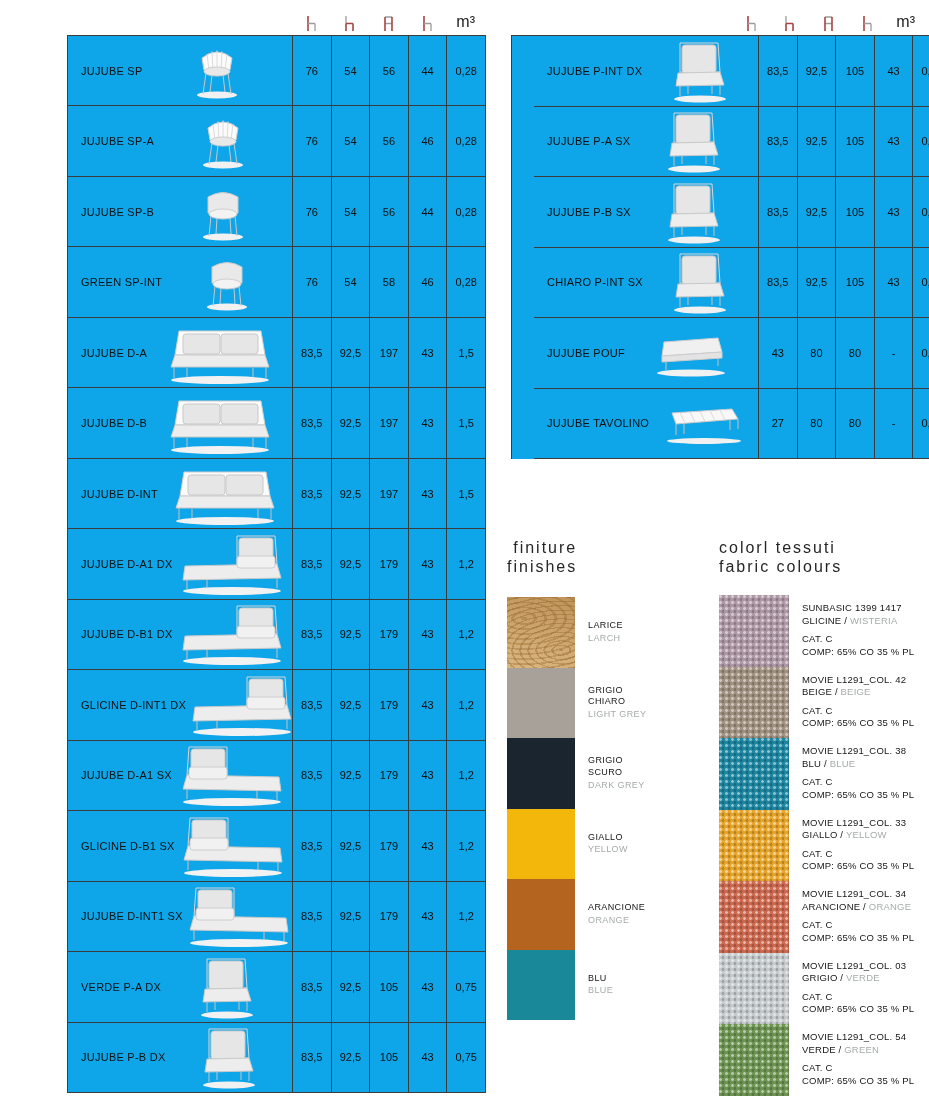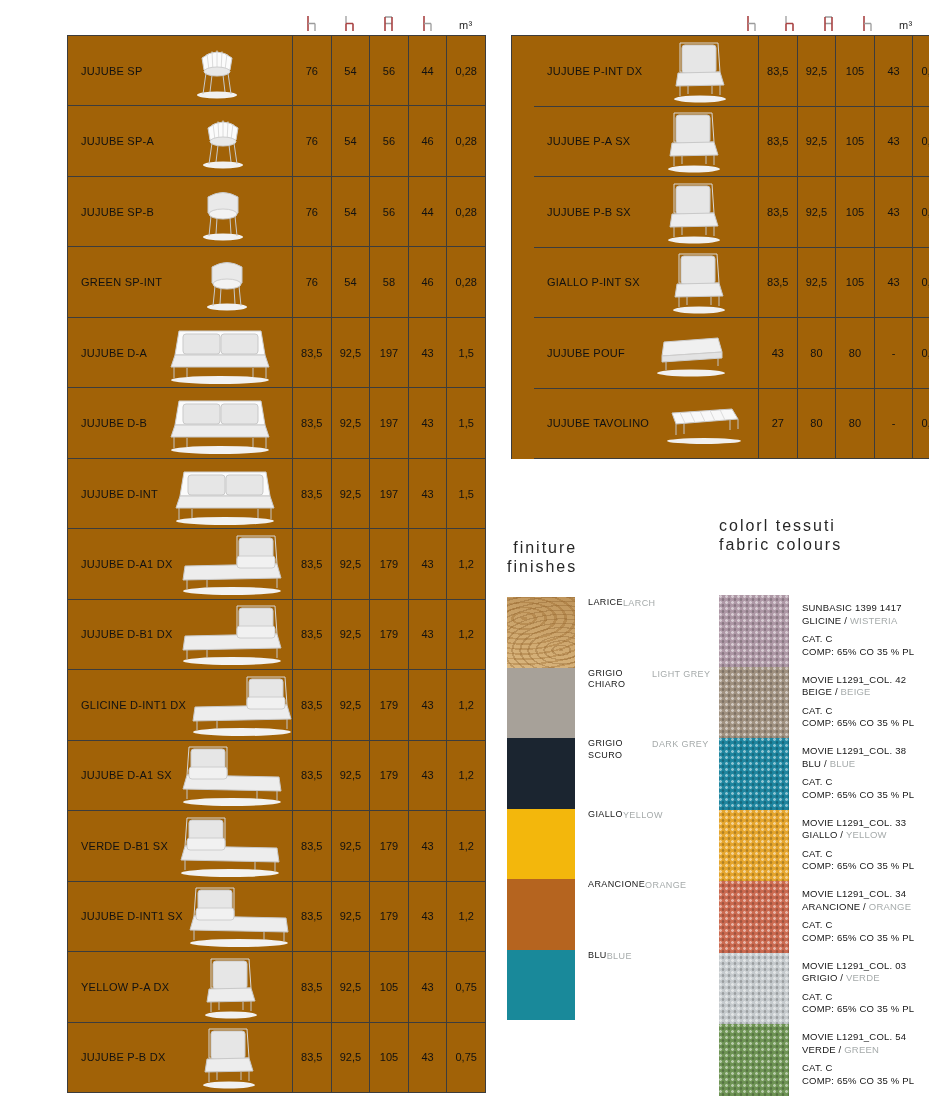--- a/index.html
+++ b/index.html
@@ -6,42 +6,42 @@
   body{
     width:929px;height:1101px;background:#ffffff;position:relative;overflow:hidden;
     font-family:"Liberation Sans", sans-serif;color:#1c1c1c;
   }
   
   .dim-header{position:absolute;top:4px;width:193px;height:30px;display:grid;grid-template-columns:repeat(5,1fr);}
   #dimhead-left{left:292px;}
   #dimhead-right{left:732px;}
   .dim-slot{display:flex;align-items:flex-end;justify-content:center;padding-bottom:1px;}
   .dim-slot svg{display:block;}
-  .m3{font-size:11px;color:#1c1c1c;padding-bottom:3px;letter-spacing:.2px;}
+  .m3{font-size:16px;color:#1c1c1c;padding-bottom:3px;letter-spacing:.2px;}
 
   
-  .spec-table{position:absolute;display:grid;border-left:1px solid #3c3c3c;border-top:1px solid #3c3c3c;background:#a16207;}
+  .spec-table{position:absolute;display:grid;border-left:1px solid #3c3c3c;border-top:1px solid #3c3c3c;background:#0ea5e9;}
   #table-left{left:67px;top:35px;width:418px;height:1057px;grid-template-columns:225px repeat(5,1fr);grid-template-rows:repeat(15,1fr);}
   #table-right{left:511px;top:35px;width:418px;height:423px;grid-template-columns:225px repeat(5,1fr);grid-template-rows:repeat(6,1fr);padding-left:22px;}
   .cell{border-right:1px solid #3c3c3c;border-bottom:1px solid #3c3c3c;display:flex;align-items:center;justify-content:center;font-size:11px;min-width:0;min-height:0;overflow:hidden;}
   .name-cell{justify-content:flex-start;padding-left:13px;}
   .pname{white-space:nowrap;letter-spacing:.25px;color:#111;}
   .sketch{flex:1;display:flex;align-items:center;justify-content:center;}
   .val{color:#111;}
 
   
   .section-heading{position:absolute;font-size:16px;line-height:1.18;letter-spacing:2px;color:#262626;}
   #finishes-heading{left:507px;top:539px;text-align:right;}
-  #fabrics-heading{left:719px;top:517px;}
+  #fabrics-heading{left:719px;top:539px;}
 
   
   #finish-list{position:absolute;left:507px;top:597px;}
   .finish-item{display:flex;height:70.5px;}
   .finish-swatch{width:68px;height:100%;}
-  .finish-label{padding-left:13px;display:flex;flex-direction:row;justify-content:center;}
+  .finish-label{padding-left:13px;display:flex;flex-direction:column;justify-content:center;}
   .lab-it{font-size:9px;color:#161616;letter-spacing:.4px;line-height:1.3;max-width:64px;}
   .lab-en{font-size:9px;color:#a6abab;letter-spacing:.4px;line-height:1.3;max-width:64px;margin-top:1px;}
 
   
   #fabric-list{position:absolute;left:719px;top:595px;}
   .fabric-item{display:flex;height:71.5px;}
   .fabric-swatch{width:70px;height:100%;}
   .fabric-label{padding-left:13px;padding-top:7px;font-size:9.5px;line-height:1.32;width:130px;letter-spacing:.2px;}
   .fab-code,.fab-name .it,.fab-sep{color:#161616;}
   .fab-name .en{color:#a6abab;}
@@ -420,21 +420,21 @@
     <div class="cell">
       <span class="val">179</span>
     </div>
     <div class="cell">
       <span class="val">43</span>
     </div>
     <div class="cell">
       <span class="val">1,2</span>
     </div>
     <div class="cell name-cell">
-      <span class="pname">VERDE D-B1 SX</span>
+      <span class="pname">GLICINE D-B1 SX</span>
       <span class="sketch">
         <svg width="112" height="64" viewBox="0 0 112 64">
           <g transform="translate(112,0) scale(-1,1)">
             <ellipse cx="56" cy="59" rx="49" ry="4" fill="#f2f2f2"></ellipse>
             <path d="M61 4 L99 4 L101 32 L61 32 Z" fill="none" stroke="#d6d6d6"></path>
             <rect x="63" y="6" width="34" height="26" rx="3" fill="#e6e6e6" stroke="#c9c9c9"></rect>
             <path d="M9 34 L101 32 L105 46 L7 48 Z" fill="#ededed" stroke="#c9c9c9"></path>
             <rect x="61" y="24" width="38" height="12" rx="3" fill="#f1f1f1" stroke="#cecece"></rect>
             <path d="M11 48 L11 57 M101 46 L101 56 M31 48 L31 56" stroke="#c4c4c4" fill="none"></path>
           </g>
@@ -480,21 +480,21 @@
     <div class="cell">
       <span class="val">179</span>
     </div>
     <div class="cell">
       <span class="val">43</span>
     </div>
     <div class="cell">
       <span class="val">1,2</span>
     </div>
     <div class="cell name-cell">
-      <span class="pname">YELLOW P-A DX</span>
+      <span class="pname">VERDE P-A DX</span>
       <span class="sketch">
         <svg width="64" height="64" viewBox="0 0 64 64">
           <ellipse cx="32" cy="60" rx="26" ry="3.5" fill="#f1f1f1"></ellipse>
           <path d="M12 4 L50 4 L52 33 L12 33 Z" fill="none" stroke="#d8d8d8"></path>
           <rect x="14" y="6" width="34" height="28" rx="3" fill="#e6e6e6" stroke="#c9c9c9"></rect>
           <path d="M10 34 L52 33 L56 46 L8 47 Z" fill="#ededed" stroke="#c9c9c9"></path>
           <path d="M12 47 L12 57 M52 46 L52 56 M20 47 L20 55 M44 47 L44 55" stroke="#c4c4c4" fill="none"></path>
         </svg>
       </span>
     </div>
@@ -617,21 +617,21 @@
     <div class="cell">
       <span class="val">105</span>
     </div>
     <div class="cell">
       <span class="val">43</span>
     </div>
     <div class="cell">
       <span class="val">0,75</span>
     </div>
     <div class="cell name-cell">
-      <span class="pname">GIALLO P-INT SX</span>
+      <span class="pname">CHIARO P-INT SX</span>
       <span class="sketch">
         <svg width="64" height="64" viewBox="0 0 64 64">
           <ellipse cx="32" cy="60" rx="26" ry="3.5" fill="#f1f1f1"></ellipse>
           <path d="M12 4 L50 4 L52 33 L12 33 Z" fill="none" stroke="#d8d8d8"></path>
           <rect x="14" y="6" width="34" height="28" rx="3" fill="#e6e6e6" stroke="#c9c9c9"></rect>
           <path d="M10 34 L52 33 L56 46 L8 47 Z" fill="#ededed" stroke="#c9c9c9"></path>
           <path d="M12 47 L12 57 M52 46 L52 56 M20 47 L20 55 M44 47 L44 55" stroke="#c4c4c4" fill="none"></path>
         </svg>
       </span>
     </div>

